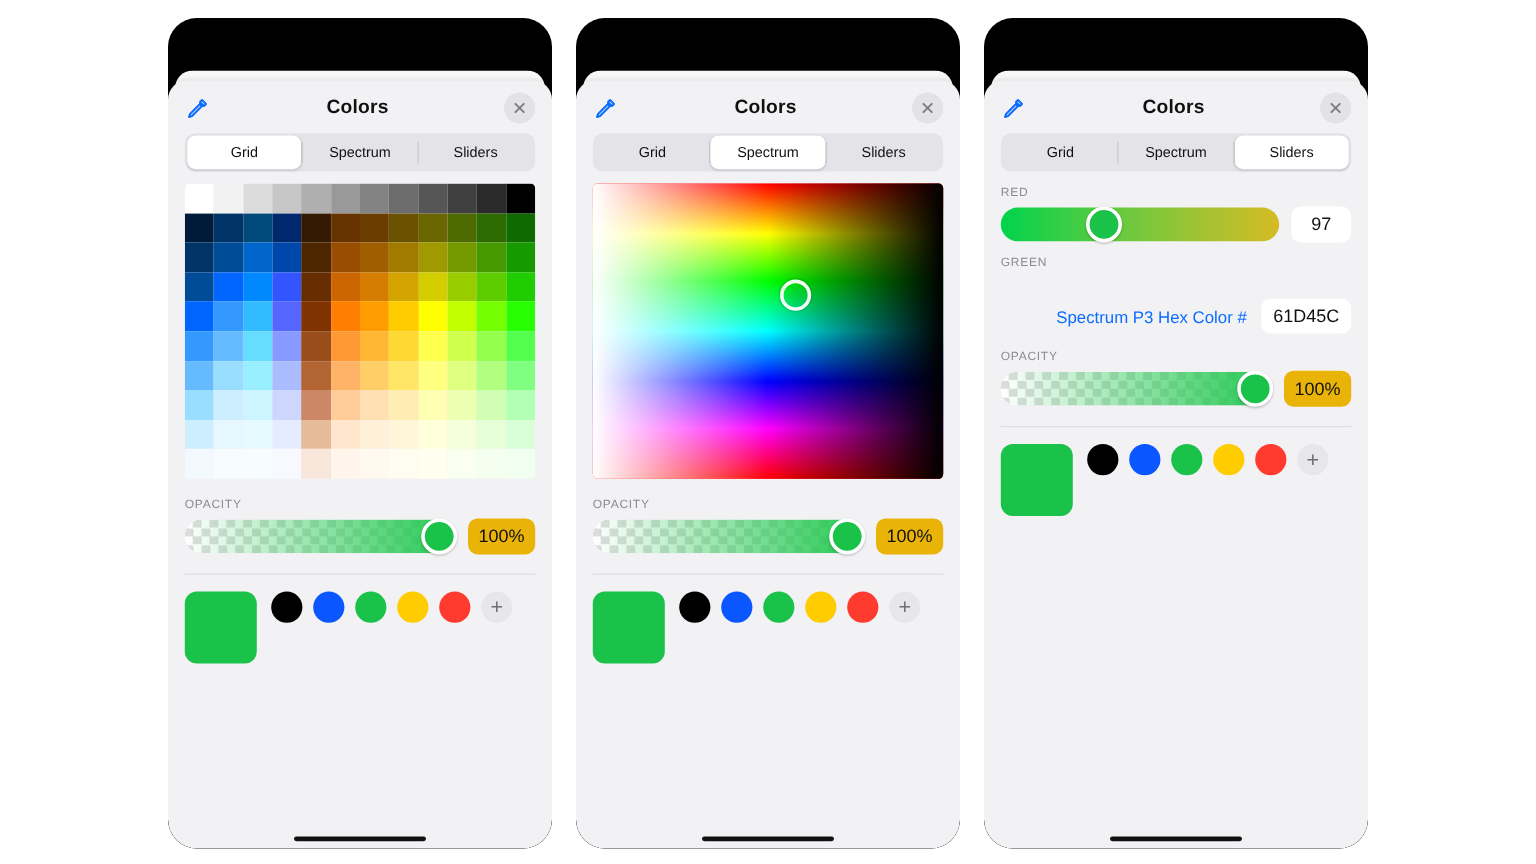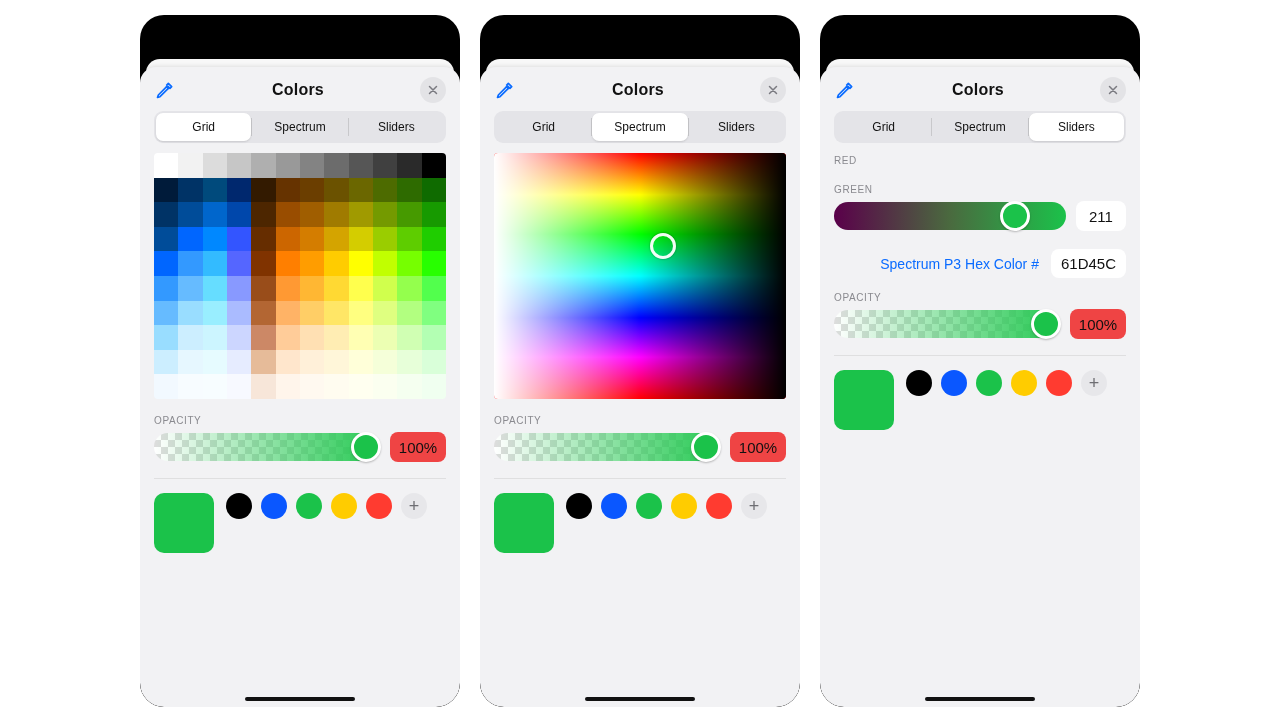--- a/index.html
+++ b/index.html
@@ -43,21 +43,21 @@
   .hex-row{display:flex;align-items:center;justify-content:flex-end;gap:12px;margin-top:8px;margin-bottom:6px}
   .hex-link{color:#0b6cff;font-size:14px}
   .hex-box{background:#fff;border-radius:8px;padding:6px 10px;font-size:15px;color:#111}
   
   .op-block{margin-top:14px}
   .op-line{display:flex;align-items:center;gap:10px}
   .op-track{position:relative;flex:1;height:28px;border-radius:14px;
     background:
       linear-gradient(to right,rgba(35,200,80,0) 0%,rgba(35,200,80,1) 100%),
       repeating-conic-gradient(#ddd 0 25%,#fff 0 50%) 0 0/14px 14px}
-  .pct-box{width:56px;height:30px;background:#ef4444;border-radius:8px;display:flex;align-items:center;justify-content:center;font-size:15px;color:#111}
+  .pct-box{width:56px;height:30px;background:#eab308;border-radius:8px;display:flex;align-items:center;justify-content:center;font-size:15px;color:#111}
   .sep{height:1px;background:rgba(0,0,0,.08);margin:16px 0 14px}
   
   .recent{display:flex;align-items:flex-start;gap:12px}
   .cur-color{width:60px;height:60px;border-radius:10px}
   .chips{display:flex;gap:9px;align-items:center}
   .chip{width:26px;height:26px;border-radius:50%}
   .chip-add{width:26px;height:26px;border-radius:50%;background:#e7e7ea;display:flex;align-items:center;justify-content:center;color:#6e6e73;font-size:18px;font-weight:500}
   .homebar{position:absolute;bottom:6px;left:50%;transform:translateX(-50%);width:110px;height:4px;border-radius:2px;background:#111}
 </style>
 </head>
@@ -335,29 +335,29 @@
       <div class="seg">
         <div class="seg-item">Grid</div>
         <div class="seg-div"></div>
         <div class="seg-item">Spectrum</div>
         <div class="seg-div"></div>
         <div class="seg-item sel">Sliders</div>
       </div>
       <div class="body">
         <div class="srow">
           <div class="label">RED</div>
+          <div class="slider-line">
+            <div class="track" id="track-red" style="background: linear-gradient(to right, rgb(0, 211, 76), rgb(120, 200, 61), rgb(214, 187, 36));">
+                <div class="knob" id="knob-red" style="left: 37%;"></div>
+              </div>
+            <div class="valbox">97</div>
+          </div>
         </div>
         <div class="srow">
           <div class="label">GREEN</div>
-          <div class="slider-line">
-            <div class="track" id="track-green" style="background: linear-gradient(to right, rgb(90, 0, 74), rgb(74, 106, 63), rgb(27, 194, 74));">
-                <div class="knob" id="knob-green" style="left: 78%;"></div>
-              </div>
-            <div class="valbox">211</div>
-          </div>
         </div>
         <div class="hex-row">
           <div class="hex-link">Spectrum P3 Hex Color #</div>
           <div class="hex-box">61D45C</div>
         </div>
         <div class="op-block" style="margin-top:6px">
           <div class="label">OPACITY</div>
           <div class="op-line">
             <div class="op-track">
                 <div class="knob" style="left:94%"></div>

